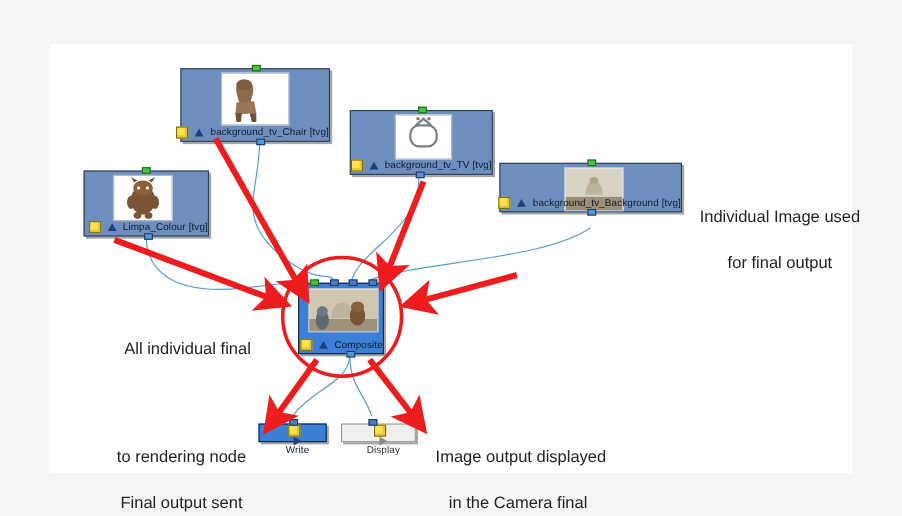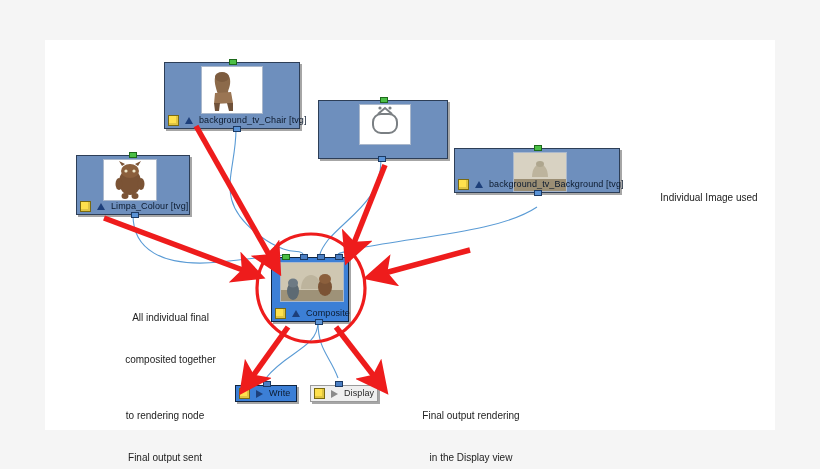--- a/index.html
+++ b/index.html
@@ -57,20 +57,21 @@
   .node .bar {
     position: absolute;
     left: 0;
     right: 0;
     bottom: 0;
     height: 15px;
     display: flex;
     align-items: center;
     padding-left: 3px;
     box-sizing: border-box;
+    justify-content: flex-end;
   }
   .chip {
     width: 9px;
     height: 9px;
     background: #ffe14d;
     border: 1px solid #7a6a10;
     flex: 0 0 auto;
     box-shadow: inset -2px -2px 0 rgba(0,0,0,0.12);
   }
   .tri {
@@ -124,21 +125,21 @@
   }
   .ionode.plain {
     background: #efefef;
     border: 1px solid #9a9a9a;
   }
   .ionode .nlabel { font-size: 9px; }
   .ionode.plain .nlabel { color: #2a2a2a; }
   
   .anno {
     position: absolute;
-    font-size: 10px;
+    font-size: 15px;
     line-height: 14px;
     color: #222222;
     text-align: center;
     white-space: pre;
   }
 </style>
 </head>
 <body>
 
 <div id="frame">
@@ -188,20 +189,25 @@
         <g fill="none" stroke="#7a7f83" stroke-width="2">
           <path d="M18,9 L25,3 L32,9"></path>
           <rect x="13" y="9" width="24" height="19" rx="8"></rect>
         </g>
         <circle cx="20" cy="3" r="1.6" fill="#7a7f83"></circle>
         <circle cx="30" cy="3" r="1.6" fill="#7a7f83"></circle>
       </svg>
     </div>
     <div class="port green" style="left:61px; top:-4px;"></div>
     <div class="port out" style="left:59px; bottom:-4px;"></div>
+    <div class="bar">
+      <span class="chip"></span>
+      <span class="tri"></span>
+      <span class="nlabel light">background_tv_TV  [tvg]</span>
+    </div>
   </div>
 
   <div class="node" style="left:454px; top:148px; width:166px; height:45px;">
     <div class="thumb" style="left:58px; top:3px; width:52px; height:38px;">
       <svg viewBox="0 0 52 38" width="52" height="38">
         <rect width="52" height="38" fill="#d8d2c2"></rect>
         <rect y="26" width="52" height="12" fill="#9b8e74"></rect>
         <path d="M18,24 C18,16 22,11 26,11 C30,11 34,16 34,24 Z" fill="#bdb49d"></path>
         <ellipse cx="26" cy="11" rx="4" ry="3" fill="#aea68e"></ellipse>
       </svg>
@@ -262,28 +268,28 @@
     <div class="port" style="left:45px; top:-4px;"></div>
     <div class="port" style="left:63px; top:-4px;"></div>
     <div class="port out" style="left:43px; bottom:-4px;"></div>
     <div class="bar">
       <span class="chip"></span>
       <span class="tri"></span>
       <span class="nlabel light">Composite</span>
     </div>
   </div>
 
-  <div class="ionode" style="left:235px; top:385px; width:62px;">
+  <div class="ionode" style="left:235px; top:385px; width:62px;flex-direction:column;">
     <span class="chip"></span>
     <span class="tri play"></span>
     <span class="nlabel light">Write</span>
   </div>
   <div class="port" style="left:263px; top:381px;"></div>
 
-  <div class="ionode plain" style="left:310px; top:385px; width:68px;">
+  <div class="ionode plain" style="left:310px; top:385px; width:68px;flex-direction:column;">
     <span class="chip"></span>
     <span class="tri play dim"></span>
     <span class="nlabel dark">Display</span>
   </div>
   <div class="port" style="left:335px; top:381px;"></div>
 
   <svg class="layer" viewBox="0 0 820 469">
     <defs>
       <marker id="ah" markerWidth="6" markerHeight="6" refX="2.6" refY="3" orient="auto" markerUnits="strokeWidth">
         <path d="M0,0 L6,3 L0,6 L1.4,3 Z" fill="#ee1c1c"></path>
@@ -303,29 +309,29 @@
       <path d="M104,218 L248,272"></path>
 
       <path d="M288,327 L250,380"></path>
 
       <path d="M336,327 L377,380"></path>
     </g>
   </svg>
 
   <div class="anno" style="left:634px; top:163px; width:150px;">
     <div>Individual Image used</div>
+    <div>for final output</div>
   </div>
 
   <div class="anno" style="left:93px; top:283px; width:155px;">
     <div>All individual final</div>
-    <div>composited together</div>
   </div>
 
   <div class="anno" style="left:100px; top:381px; width:130px;">
     <div>to rendering node</div>
     <div>Final output sent</div>
   </div>
 
   <div class="anno" style="left:396px; top:381px; width:150px;">
-    <div>Final output rendering</div>
-    <div>in the Display view</div>
+    <div>Image output displayed</div>
+    <div>in the Camera final</div>
   </div>
 </div>
 
 </body></html>

